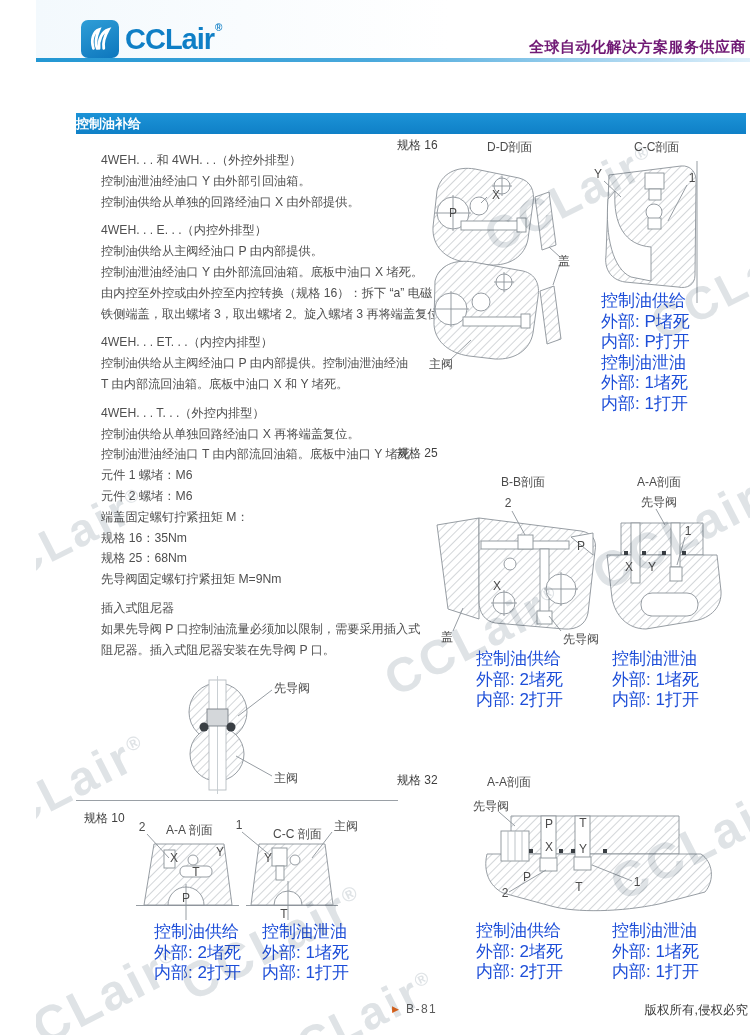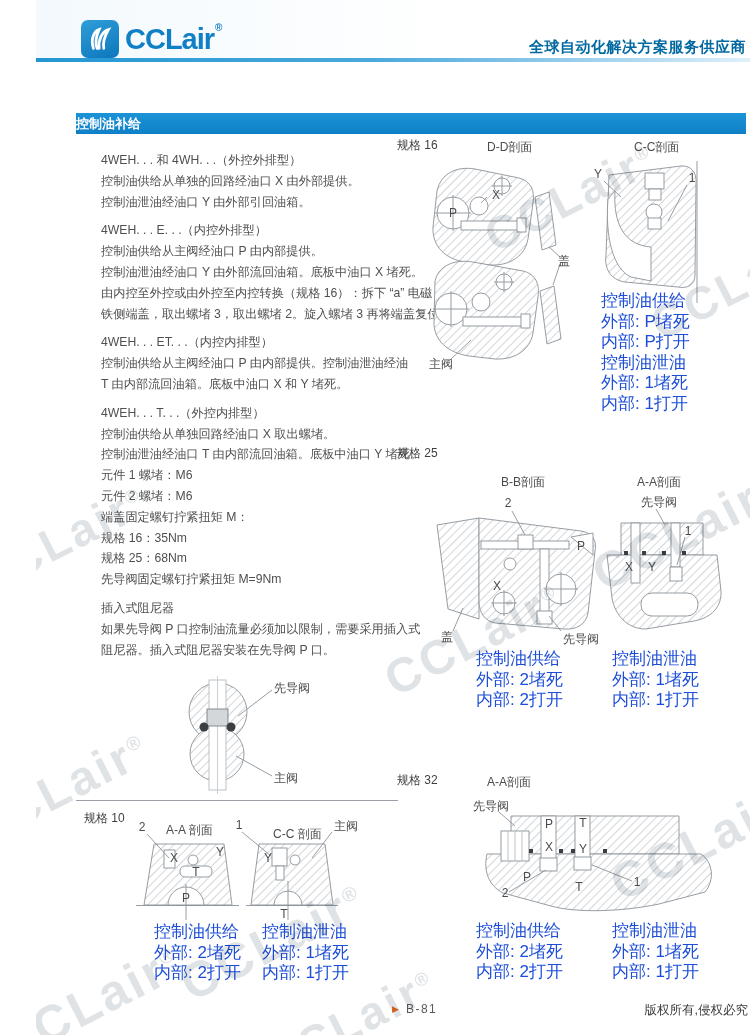--- a/index.html
+++ b/index.html
@@ -7,21 +7,21 @@
         font-family:"Liberation Sans","DejaVu Sans",sans-serif;margin-left:36px;}
   .abs{position:absolute;}
 
   
   .header-band{left:0;top:0;width:750px;height:58px;background:linear-gradient(90deg,#f3f9fd,#ffffff 55%);}
   .logo{left:45px;top:20px;display:flex;align-items:flex-start;}
   .logo-icon{width:38px;height:38px;border-radius:7px;background:linear-gradient(155deg,#2f9ed7,#0d76bd);
              display:flex;align-items:center;justify-content:center;}
   .logo-word{color:#0f7fc6;font-size:29px;font-weight:bold;line-height:38px;margin-left:6px;letter-spacing:-1px;}
   .logo-reg{color:#0f7fc6;font-size:10px;font-weight:bold;margin-left:1px;margin-top:2px;}
-  .tagline{right:40px;top:38px;color:#0369a1;font-weight:bold;font-size:15px;letter-spacing:0.5px;}
+  .tagline{right:40px;top:38px;color:#701a75;font-weight:bold;font-size:15px;letter-spacing:0.5px;}
   .blue-rule{left:0;top:58px;width:750px;height:4px;
              background:linear-gradient(90deg,#2397d3 0%,#4aa9dc 45%,#b7dcf2 82%,#eef8fe 100%);}
 
   
   .title-bar{left:40px;top:113px;width:670px;height:21px;background:linear-gradient(180deg,#1c93d7,#0f80c7);
              color:#ffffff;font-size:13px;font-weight:bold;line-height:21px;box-sizing:border-box;z-index:1;}
 
   
   .text-col{left:65px;top:150px;width:300px;color:#4f4f4f;font-size:12.2px;z-index:1;}
   .para{margin-bottom:8px;}
@@ -77,38 +77,38 @@
     <span class="logo-reg">®</span>
   </div>
   <div class="abs tagline">全球自动化解决方案服务供应商</div>
   <div class="abs blue-rule"></div>
 
   <div class="abs title-bar">控制油补给</div>
 
   <div class="abs text-col">
     <div class="para">
         <div class="line">4WEH. . . 和 4WH. . .（外控外排型）</div>
+        <div class="line">控制油泄油经油口 Y 由外部引回油箱。</div>
         <div class="line">控制油供给从单独的回路经油口 X 由外部提供。</div>
-        <div class="line">控制油泄油经油口 Y 由外部引回油箱。</div>
       </div>
     <div class="para">
         <div class="line">4WEH. . . E. . .（内控外排型）</div>
         <div class="line">控制油供给从主阀经油口 P 由内部提供。</div>
         <div class="line">控制油泄油经油口 Y 由外部流回油箱。底板中油口 X 堵死。</div>
         <div class="line">由内控至外控或由外控至内控转换（规格 16）：拆下 “a” 电磁</div>
         <div class="line">铁侧端盖，取出螺堵 3，取出螺堵 2。旋入螺堵 3 再将端盖复位。</div>
       </div>
     <div class="para">
         <div class="line">4WEH. . . ET. . .（内控内排型）</div>
         <div class="line">控制油供给从主阀经油口 P 由内部提供。控制油泄油经油</div>
         <div class="line">T 由内部流回油箱。底板中油口 X 和 Y 堵死。</div>
       </div>
     <div class="para tight">
         <div class="line">4WEH. . . T. . .（外控内排型）</div>
-        <div class="line">控制油供给从单独回路经油口 X 取出螺堵。</div>
+        <div class="line">控制油供给从单独回路经油口 X 再将端盖复位。</div>
         <div class="line">控制油泄油经油口 T 由内部流回油箱。底板中油口 Y 堵死。</div>
         <div class="line">元件 1 螺堵：M6</div>
         <div class="line">元件 2 螺堵：M6</div>
       </div>
     <div class="para">
         <div class="line">端盖固定螺钉拧紧扭矩 M：</div>
         <div class="line">规格 16：35Nm</div>
         <div class="line">规格 25：68Nm</div>
         <div class="line">先导阀固定螺钉拧紧扭矩 M=9Nm</div>
       </div>

